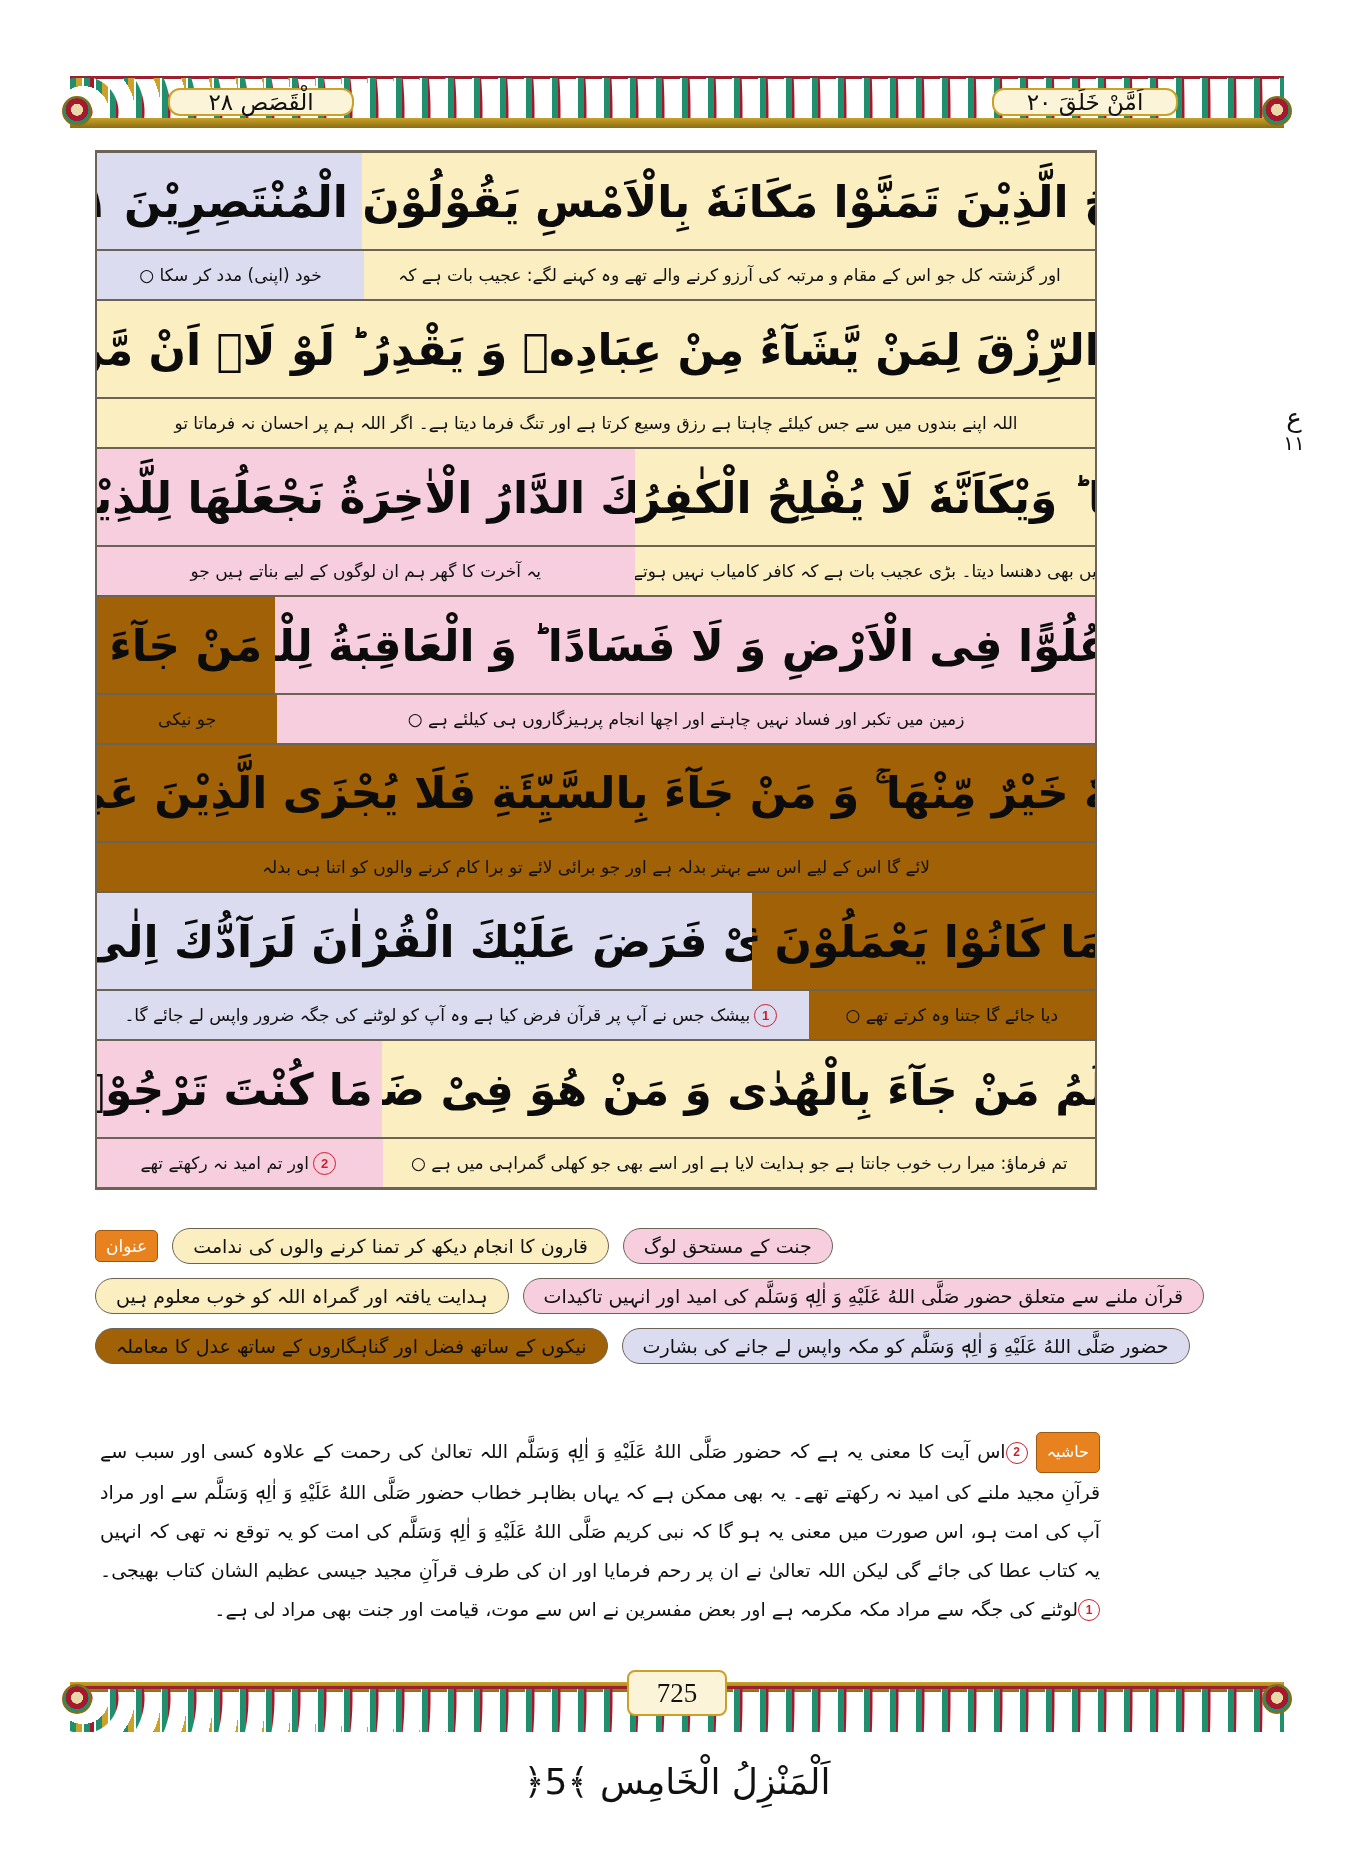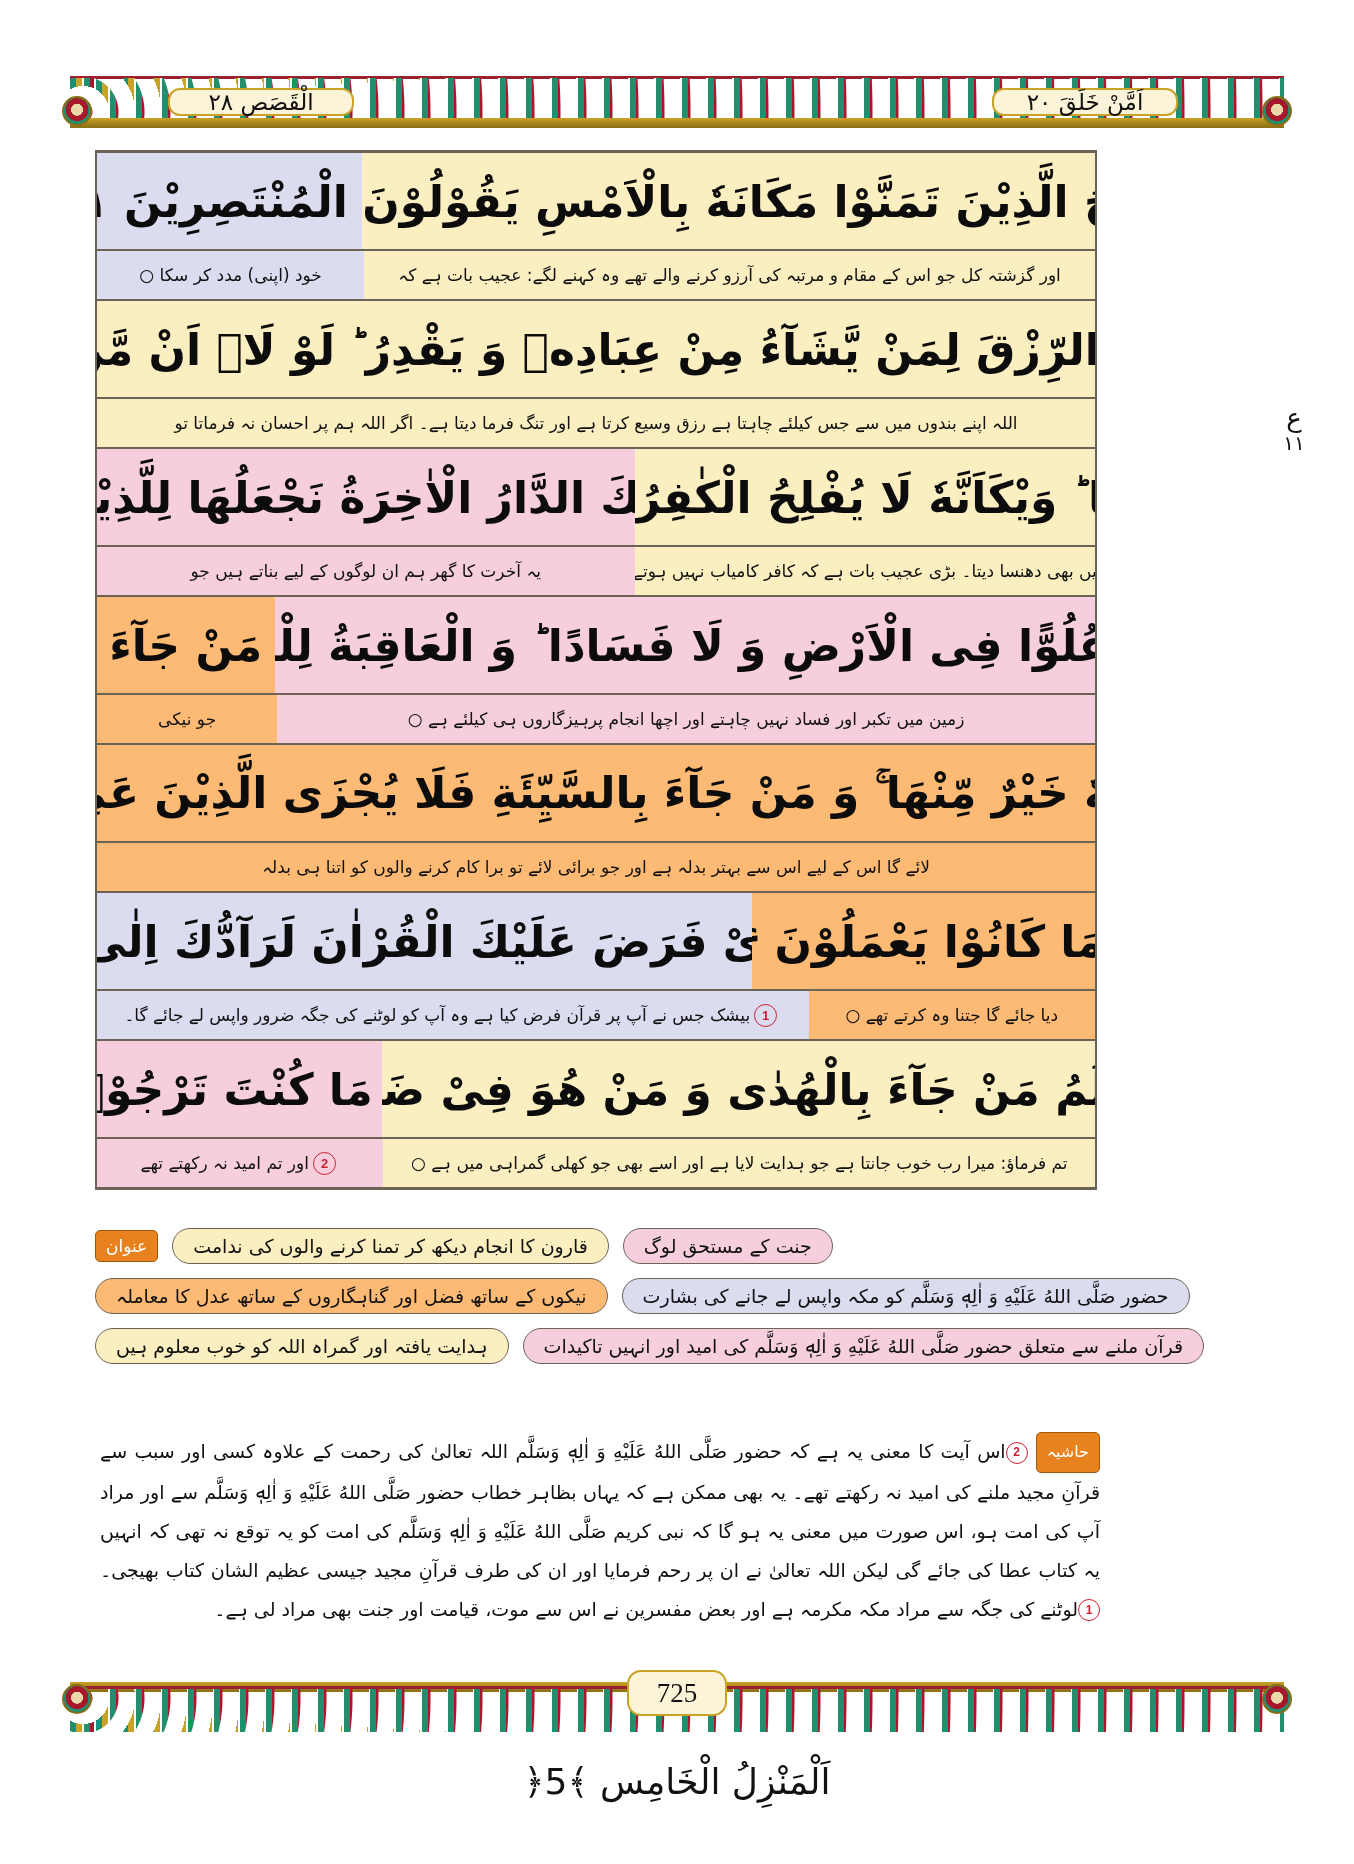--- a/index.html
+++ b/index.html
@@ -89,21 +89,21 @@
     height:48px;
     font-family:"DejaVu Sans","Liberation Sans",sans-serif;
     font-size:17px;color:#111;direction:rtl;
     padding:0 8px;
   }
 
   
   .bg-cream{background:#fbeec0;}
   .bg-lav  {background:#dcdcf0;}
   .bg-pink {background:#f7cede;}
-  .bg-green{background:#fdba74;}
+  .bg-green{background:#a16207;}
 
   
   .ruku{
     position:absolute;right:38px;top:405px;width:44px;
     text-align:center;direction:rtl;color:#111;
     font-family:"DejaVu Sans","Liberation Sans",sans-serif;
   }
   .ruku .g{font-size:26px;line-height:1.05;}
   .ruku .n{font-size:20px;line-height:1.1;}
 
@@ -151,21 +151,21 @@
     display:inline-flex;align-items:center;justify-content:center;
     width:20px;height:20px;border:1.5px solid #cc1f2e;border-radius:50%;
     color:#cc1f2e;font-size:12px;font-weight:700;
     font-family:"Liberation Sans",sans-serif;vertical-align:middle;
   }
 
   
   .pagenum{
     position:absolute;left:50%;transform:translateX(-50%);
     bottom:148px;min-width:96px;height:42px;
-    background:#fbf4d8;border:2px solid #c9a227;border-radius:14px;
+    background:#fbf4d8;border:2px solid #c9a227;border-radius:8px;
     display:flex;align-items:center;justify-content:center;
     font-family:"Liberation Serif",serif;font-size:27px;color:#111;
     z-index:4;
   }
   .manzil{
     position:absolute;left:0;right:0;bottom:62px;text-align:center;
     font-family:"DejaVu Sans","Liberation Sans",sans-serif;
     font-size:36px;color:#111;direction:rtl;
   }
 </style>
@@ -293,26 +293,26 @@
       </div>
     </div>
 
   <div class="unwan-area" id="unwan-area">
       <div class="pillrow">
         <span class="badge-unwan">عنوان</span>
         <div class="pill bg-cream">قارون کا انجام دیکھ کر تمنا کرنے والوں کی ندامت</div>
         <div class="pill bg-pink">جنت کے مستحق لوگ</div>
       </div>
       <div class="pillrow">
+        <div class="pill bg-cream">ہدایت یافتہ اور گمراہ اللہ کو خوب معلوم ہیں</div>
+        <div class="pill bg-pink">قرآن ملنے سے متعلق حضور صَلَّی اللهُ عَلَیْهِ وَ اٰلِهٖ وَسَلَّم کی امید اور انہیں تاکیدات</div>
+      </div>
+      <div class="pillrow">
         <div class="pill bg-green">نیکوں کے ساتھ فضل اور گناہگاروں کے ساتھ عدل کا معاملہ</div>
         <div class="pill bg-lav">حضور صَلَّی اللهُ عَلَیْهِ وَ اٰلِهٖ وَسَلَّم کو مکہ واپس لے جانے کی بشارت</div>
-      </div>
-      <div class="pillrow">
-        <div class="pill bg-cream">ہدایت یافتہ اور گمراہ اللہ کو خوب معلوم ہیں</div>
-        <div class="pill bg-pink">قرآن ملنے سے متعلق حضور صَلَّی اللهُ عَلَیْهِ وَ اٰلِهٖ وَسَلَّم کی امید اور انہیں تاکیدات</div>
       </div>
     </div>
 
   <div class="hashiya">
     <span class="badge-hashiya">حاشیہ</span><span class="refnum-sm">2</span><span>اس آیت کا معنی یہ ہے کہ حضور صَلَّی اللهُ عَلَیْهِ وَ اٰلِهٖ وَسَلَّم اللہ تعالیٰ کی رحمت کے علاوہ کسی اور سبب سے قرآنِ مجید ملنے کی امید نہ رکھتے تھے۔ یہ بھی ممکن ہے کہ یہاں بظاہر خطاب حضور صَلَّی اللهُ عَلَیْهِ وَ اٰلِهٖ وَسَلَّم سے اور مراد آپ کی امت ہو، اس صورت میں معنی یہ ہو گا کہ نبی کریم صَلَّی اللهُ عَلَیْهِ وَ اٰلِهٖ وَسَلَّم کی امت کو یہ توقع نہ تھی کہ انہیں یہ کتاب عطا کی جائے گی لیکن اللہ تعالیٰ نے ان پر رحم فرمایا اور ان کی طرف قرآنِ مجید جیسی عظیم الشان کتاب بھیجی۔</span>
     <span class="refnum-sm">1</span><span>لوٹنے کی جگہ سے مراد مکہ مکرمہ ہے اور بعض مفسرین نے اس سے موت، قیامت اور جنت بھی مراد لی ہے۔</span>
   </div>
 
   <div class="orn-band orn-band-bot"></div>
   <div class="ornament ornament-bot"></div>

